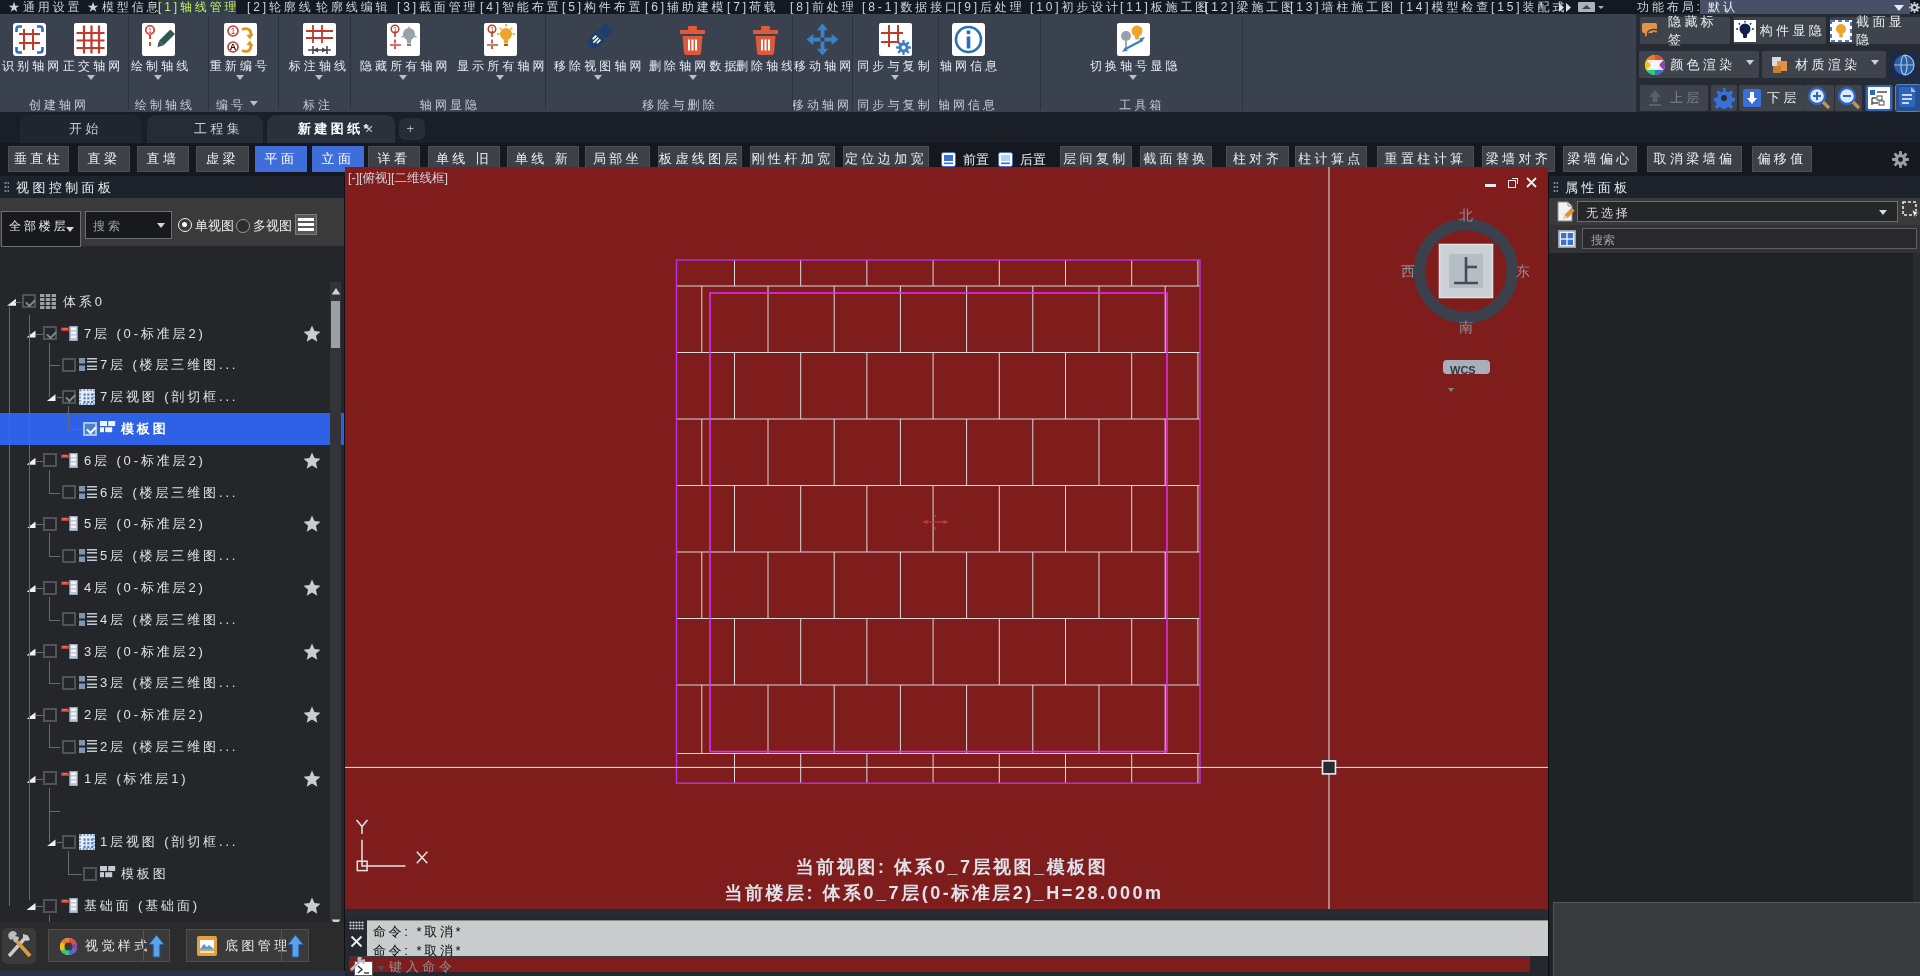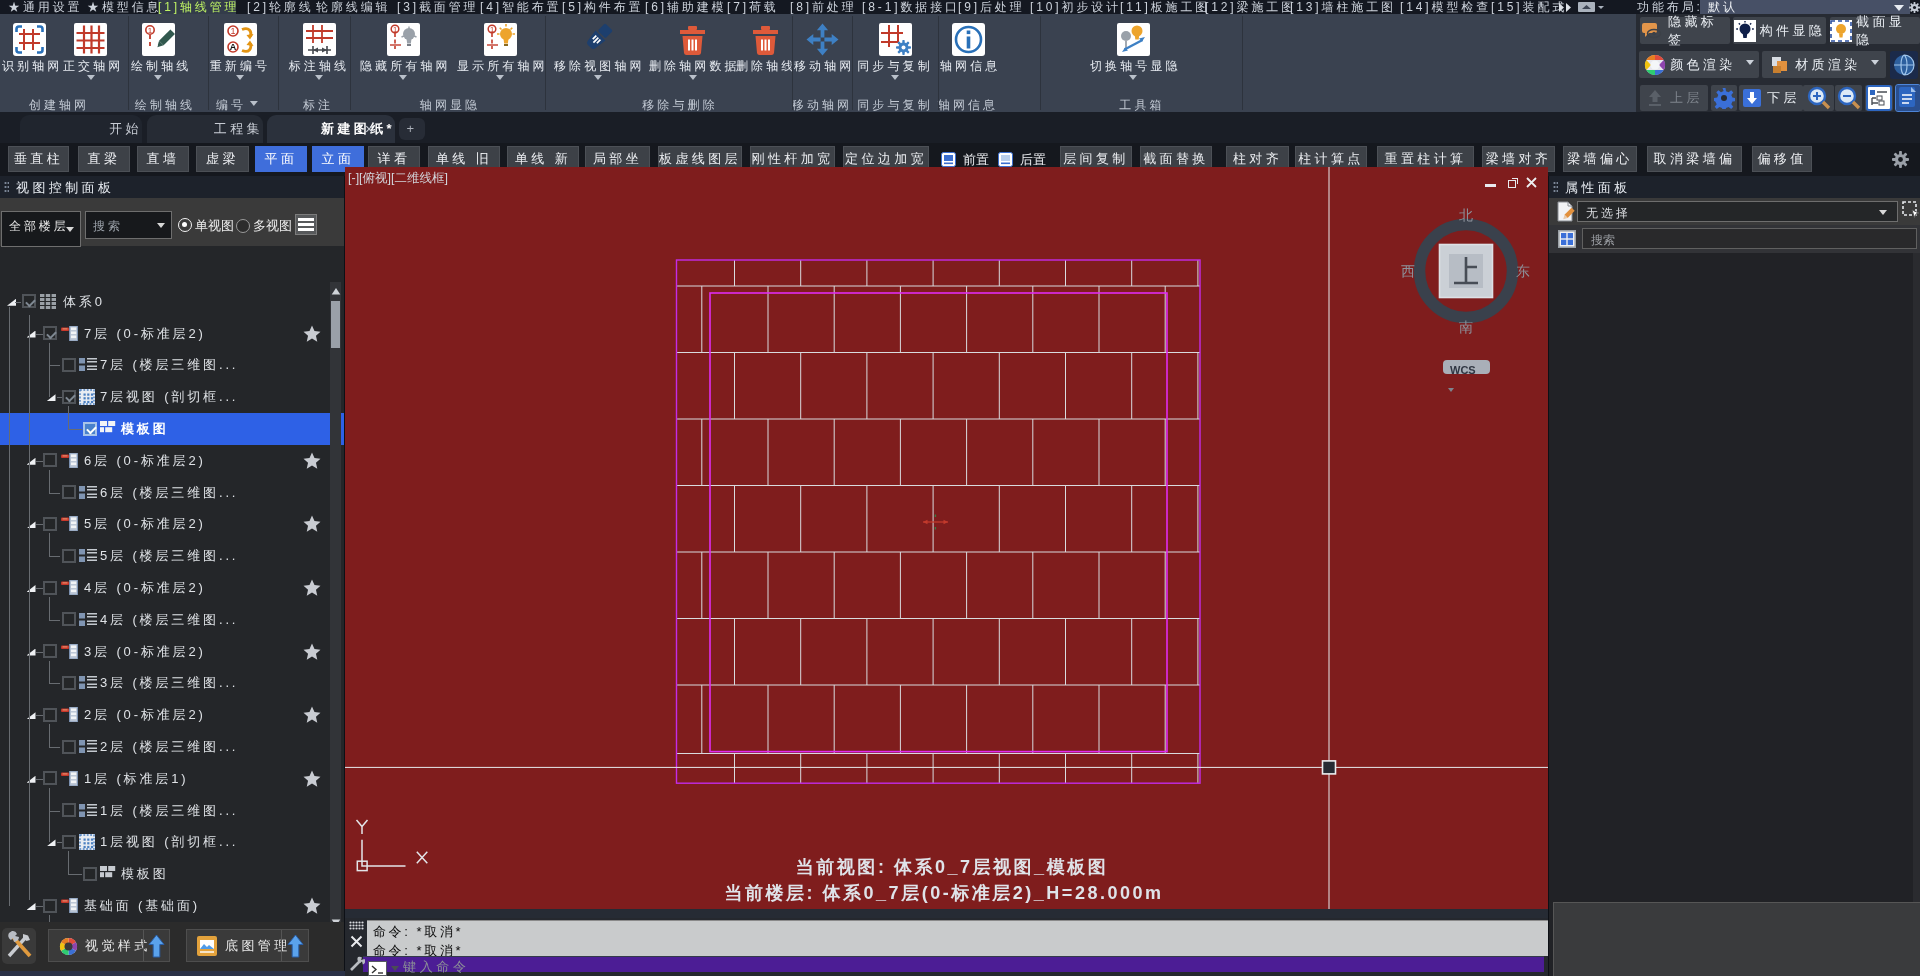--- a/index.html
+++ b/index.html
@@ -23,21 +23,21 @@
   .rb{position:absolute;height:27px;background:#3f444c;border-radius:2px;color:#e9edf2;font-size:13px;
       display:flex;align-items:center;justify-content:center;gap:4px;letter-spacing:.26em;}
   .rb svg{flex:0 0 auto;}
   .cv{display:inline-block;margin-left:6px;border:4px solid transparent;border-top:5px solid #ccd2da;}
   .rr3{position:absolute;top:71px;height:26px;background:#3f444c;border-radius:2px;color:#e9edf2;font-size:13px;
       display:flex;align-items:center;justify-content:center;gap:5px;letter-spacing:.26em;}
   .rr3.sel{background:#2a4f8e;outline:1px solid #4d85d8;}
   
   #tabrow{position:absolute;left:0;top:112px;width:1920px;height:31px;background:#1a1e26;}
   .tab{position:absolute;top:3px;height:28px;border-radius:9px 9px 0 0;background:#262b34;color:#c7ccd4;
-       font-size:13px;line-height:28px;text-align:right;letter-spacing:.26em;}
+       font-size:13px;line-height:28px;text-align:center;letter-spacing:.26em;}
   
   #toolrow{position:absolute;left:0;top:143px;width:1920px;height:33px;background:#15181e;}
   .tbtn{position:absolute;top:3px;height:24px;line-height:24px;background:#3d4147;border:1px solid #4c5056;
         color:#eceef1;font-size:13px;text-align:center;letter-spacing:.26em;}
   .tbtn.blue{background:#3f6edb;border-color:#3f6edb;color:#fff;}
   
   #lpanel{position:absolute;left:0;top:176px;width:345px;height:800px;background:#242629;border-right:1px solid #0d1016;box-sizing:border-box;}
   #lptitle{position:absolute;left:0;top:0;width:344px;height:22px;background:#1d222b;border-bottom:1px solid #2c4160;text-align:right;}
   #lpctrl{position:absolute;left:0;top:22px;width:344px;height:48px;background:#3a3a3a;}
   .drop{position:absolute;background:#17191c;border:1px solid #6e6e6e;box-sizing:border-box;color:#e8e8e8;font-size:12px;letter-spacing:.24em;}
@@ -60,21 +60,21 @@
   .tic{display:block;}
   .cmp{position:absolute;font-size:14px;color:#8d939c;transform:translateX(-50%);}
   .stat{position:absolute;font-size:18px;font-weight:bold;color:#dfe3e9;white-space:nowrap;transform:translateX(-50%);letter-spacing:.14em;}
   #lpbottom{position:absolute;left:0;top:746px;width:344px;height:50px;background:#2b2b2b;}
   .lbtn{position:absolute;top:7px;height:33px;background:#3a3a3a;border:1px solid #4e4e4e;box-sizing:border-box;color:#e8e8e8;font-size:13px;letter-spacing:.26em;}
   
   #canvas{position:absolute;left:345px;top:167px;width:1203px;height:742px;background:#7f1d1d;}
   
   #cmd{position:absolute;left:345px;top:918px;width:1203px;height:58px;background:#25282e;}
   #cmdgray{position:absolute;left:22px;top:2px;width:1181px;height:36px;background:#c9cbcc;border-top:1px solid #8a8a8a;box-sizing:border-box;color:#0a0a0a;font-size:13px;letter-spacing:.2em;}
-  #cmdwhite{position:absolute;left:18px;top:38px;width:1181px;height:16px;background:#4c1d95;border-top:1.5px solid #333b4a;box-sizing:border-box;}
+  #cmdwhite{position:absolute;left:4px;top:38px;width:1181px;height:16px;background:#7f1d1d;border-top:1.5px solid #333b4a;box-sizing:border-box;}
   
   #rpanel{position:absolute;left:1548px;top:176px;width:372px;height:800px;background:#212226;border-left:1px solid #0d1016;box-sizing:border-box;}
   #rptitle{position:absolute;left:0;top:0;width:372px;height:22px;background:#1d222b;border-bottom:1px solid #2c4160;}
   .ptxt{position:absolute;left:16px;top:3px;font-size:13px;color:#e9edf3;letter-spacing:.26em;}
   .dots{position:absolute;left:4px;top:5px;width:5px;height:12px;
      background-image:radial-gradient(circle,#7c8798 1px,transparent 1.2px);background-size:3px 4px;}
 </style>
 </head>
 <body>
 <div id="root">
@@ -867,35 +867,20 @@
                 <rect x="10" y="5.5" width="5.2" height="2.6"></rect>
                 <rect x="10" y="9.5" width="5.2" height="2.6"></rect>
               </g>
             </svg>
           </div>
           <div class="txt" style="left:84px">1层 (标准层1)</div>
           <svg class="abs" style="left:303px;top:7px" width="18" height="18" viewBox="0 0 18 18">
             <path d="M9 0.5l2.47 5.6 6.03.57-4.55 4.04 1.33 5.93L9 13.5l-5.28 3.14 1.33-5.93L0.5 6.67l6.03-.57z" fill="#c9ccd2"></path>
           </svg>
         </div>
-      <div class="trow" style="top:512.6px">
-          <div class="cb" style="left:62px"></div>
-          <div class="abs" style="left:79px;top:50%;transform:translateY(-50%);height:16px">
-            <svg class="tic" width="18" height="15" viewBox="0 0 18 15">
-              <g fill="#8095b2">
-                <rect x="0" y="1" width="6" height="5.5"></rect>
-                <rect x="0" y="8.5" width="6" height="5.5"></rect>
-              </g>
-              <g stroke="#c4c9cf" stroke-width="1.5">
-                <path d="M8 1.8h10M8 4.8h10M8 9.3h10M8 12.3h10"></path>
-              </g>
-            </svg>
-          </div>
-          <div class="txt" style="left:100px">1层 (楼层三维图...</div>
-        </div>
       <div class="trow" style="top:544.4px">
           <div class="exp" style="left:46.5px"></div>
           <div class="cb" style="left:62px"></div>
           <div class="abs" style="left:79px;top:50%;transform:translateY(-50%);height:16px">
             <svg class="tic" width="16" height="16" viewBox="0 0 16 16">
               <rect x="0" y="0" width="16" height="16" fill="#e8ecf2"></rect>
               <rect x="1" y="1" width="14" height="14" fill="none" stroke="#4a7fc0" stroke-width="1.4" stroke-dasharray="1.8 1.6"></rect>
               <g fill="#4a7fc0">
                 <rect x="4.5" y="4.5" width="2.2" height="2.2"></rect>
                 <rect x="8.2" y="4.5" width="2.2" height="2.2"></rect>

